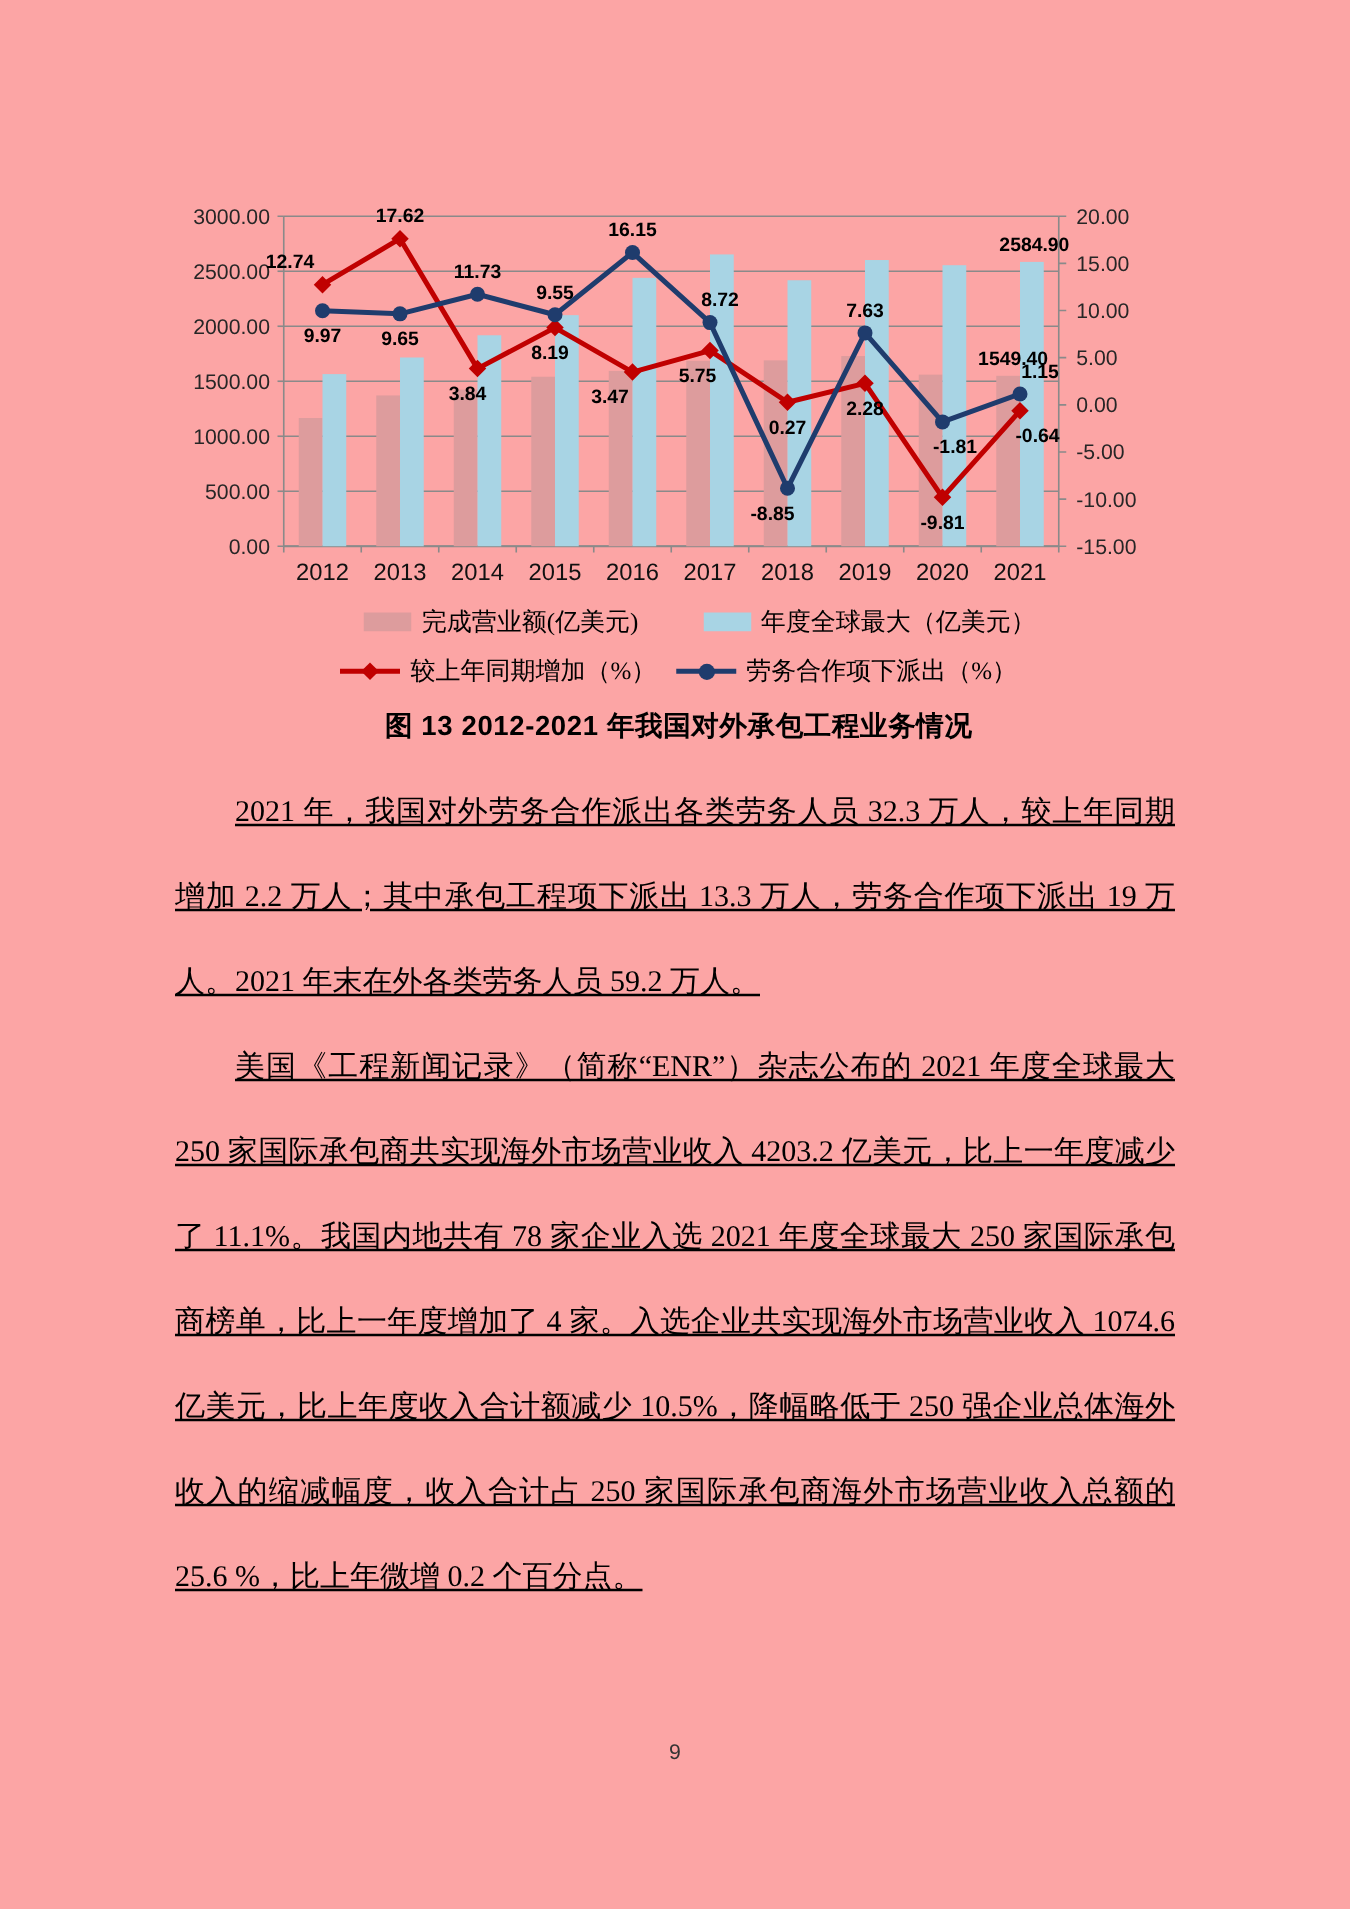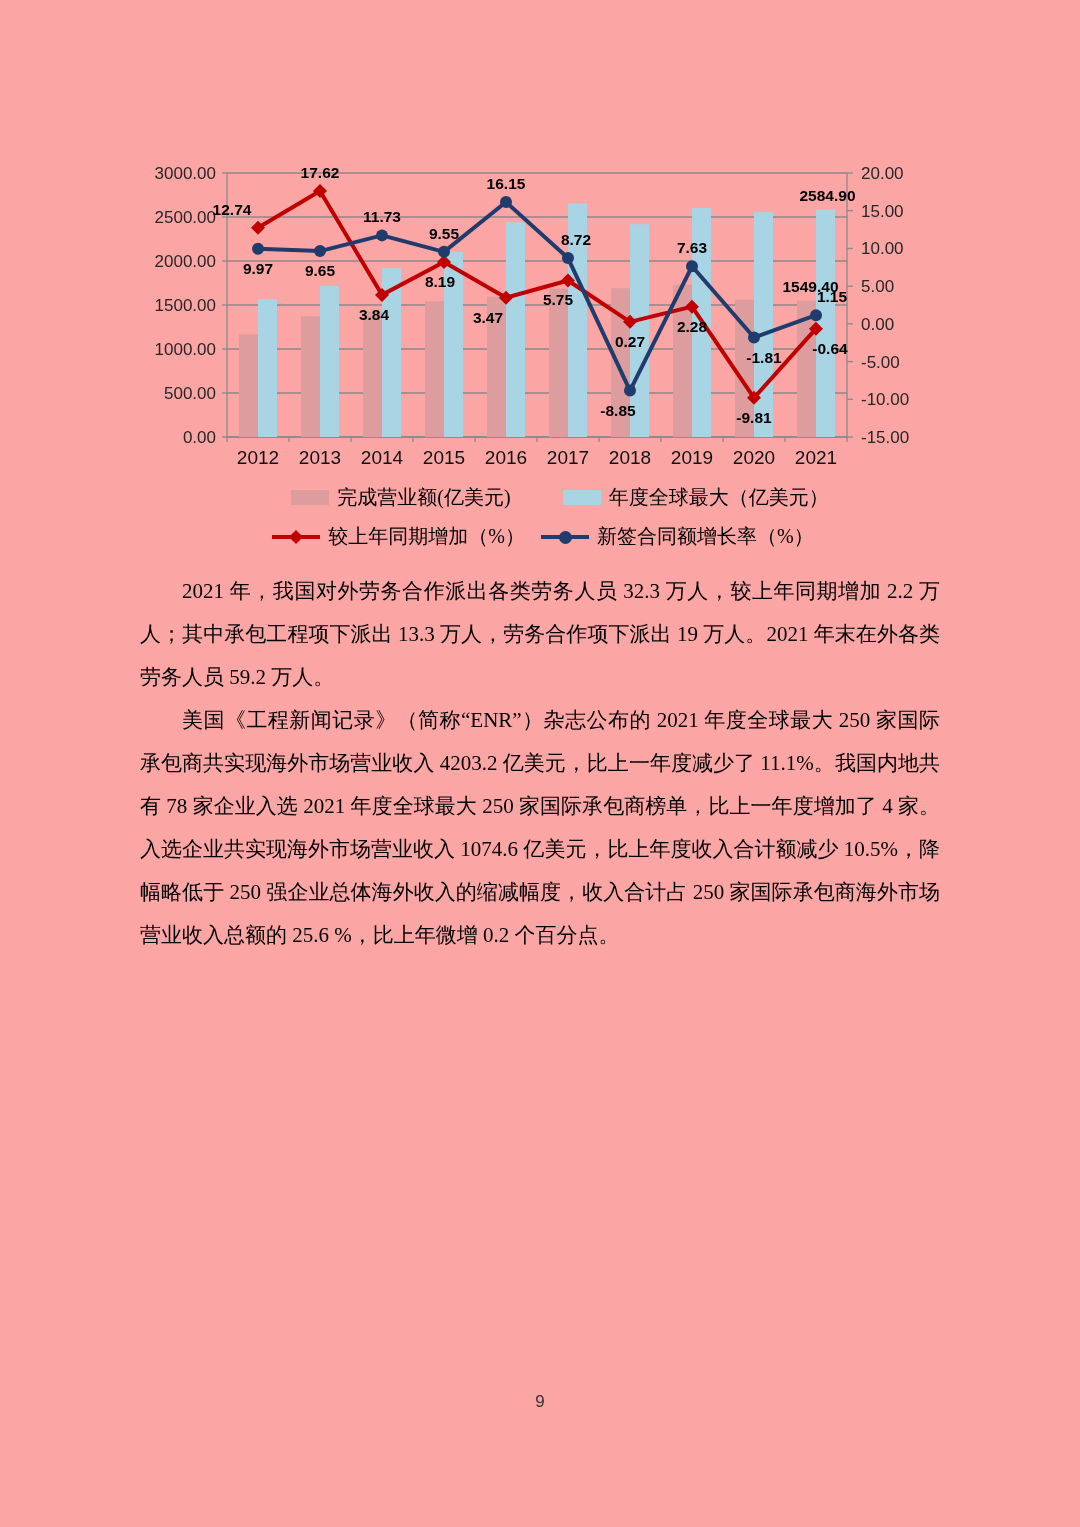--- a/index.html
+++ b/index.html
@@ -24,21 +24,21 @@
   .swatch.line{position:relative;width:48px;height:16px;display:inline-block;}
   .swatch.line::before{content:"";position:absolute;left:0;right:0;top:6.5px;height:3.5px;background:currentColor;}
   .marker{position:absolute;background:currentColor;}
   .marker.diamond{left:19px;top:3px;width:10px;height:10px;transform:rotate(45deg);}
   .marker.circle{left:18px;top:2px;width:13px;height:13px;border-radius:50%;}
   .caption{
     text-align:center;font-family:"Liberation Sans","DejaVu Sans",sans-serif;
     font-weight:bold;font-size:22px;margin-top:16px;letter-spacing:0.5px;color:#000;
   }
   .body-text{margin-top:20px;width:800px;}
-  .para{margin:0;font-size:21px;line-height:43px;text-align:justify;text-indent:2em;}
+  .para{margin:0;font-size:24px;line-height:68px;text-align:justify;text-indent:2em;text-decoration:underline;}
   .para-gap{margin-top:14px;}
   .page-number{
     position:absolute;left:0;right:0;top:1392px;text-align:center;
     font-family:"Liberation Sans","DejaVu Sans",sans-serif;font-size:17px;color:#333;
   }
 </style>
 </head>
 <body>
 
 <div class="page">
@@ -187,25 +187,26 @@
         <span class="legend-item">
           <span class="swatch line" style="color: rgb(192, 0, 0);">
               <span class="marker diamond"></span>
             </span>
           <span>较上年同期增加（%）</span>
         </span>
         <span class="legend-item">
           <span class="swatch line" style="color: rgb(31, 60, 109);">
               <span class="marker circle"></span>
             </span>
-          <span>新签合同额增长率（%）</span>
+          <span>劳务合作项下派出（%）</span>
         </span>
       </div>
     </div>
 
+    <figcaption class="caption">图 13 2012-2021 年我国对外承包工程业务情况</figcaption>
   </figure>
 
   <div class="body-text">
     <p class="para">2021 年，我国对外劳务合作派出各类劳务人员 32.3 万人，较上年同期增加 2.2 万人；其中承包工程项下派出 13.3 万人，劳务合作项下派出 19 万人。2021 年末在外各类劳务人员 59.2 万人。</p>
     <p class="para">美国《工程新闻记录》（简称“ENR”）杂志公布的 2021 年度全球最大 250 家国际承包商共实现海外市场营业收入 4203.2 亿美元，比上一年度减少了 11.1%。我国内地共有 78 家企业入选 2021 年度全球最大 250 家国际承包商榜单，比上一年度增加了 4 家。入选企业共实现海外市场营业收入 1074.6 亿美元，比上年度收入合计额减少 10.5%，降幅略低于 250 强企业总体海外收入的缩减幅度，收入合计占 250 家国际承包商海外市场营业收入总额的 25.6 %，比上年微增 0.2 个百分点。</p>
   </div>
 
   <div class="page-number">9</div>
 </div>
 

